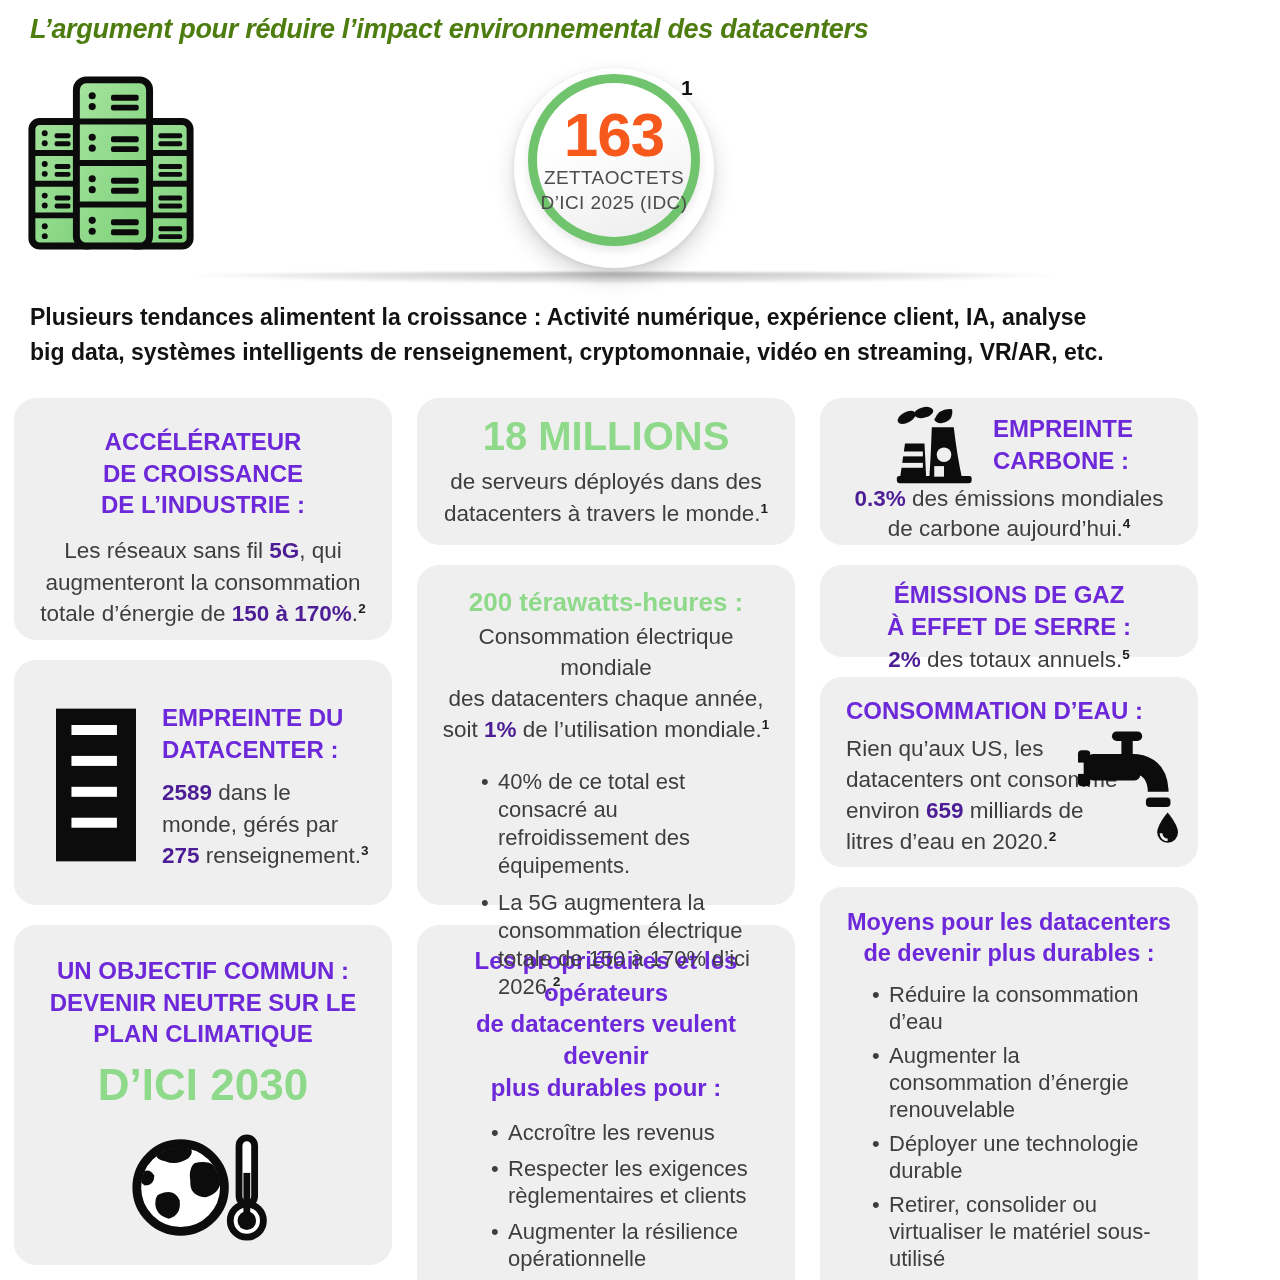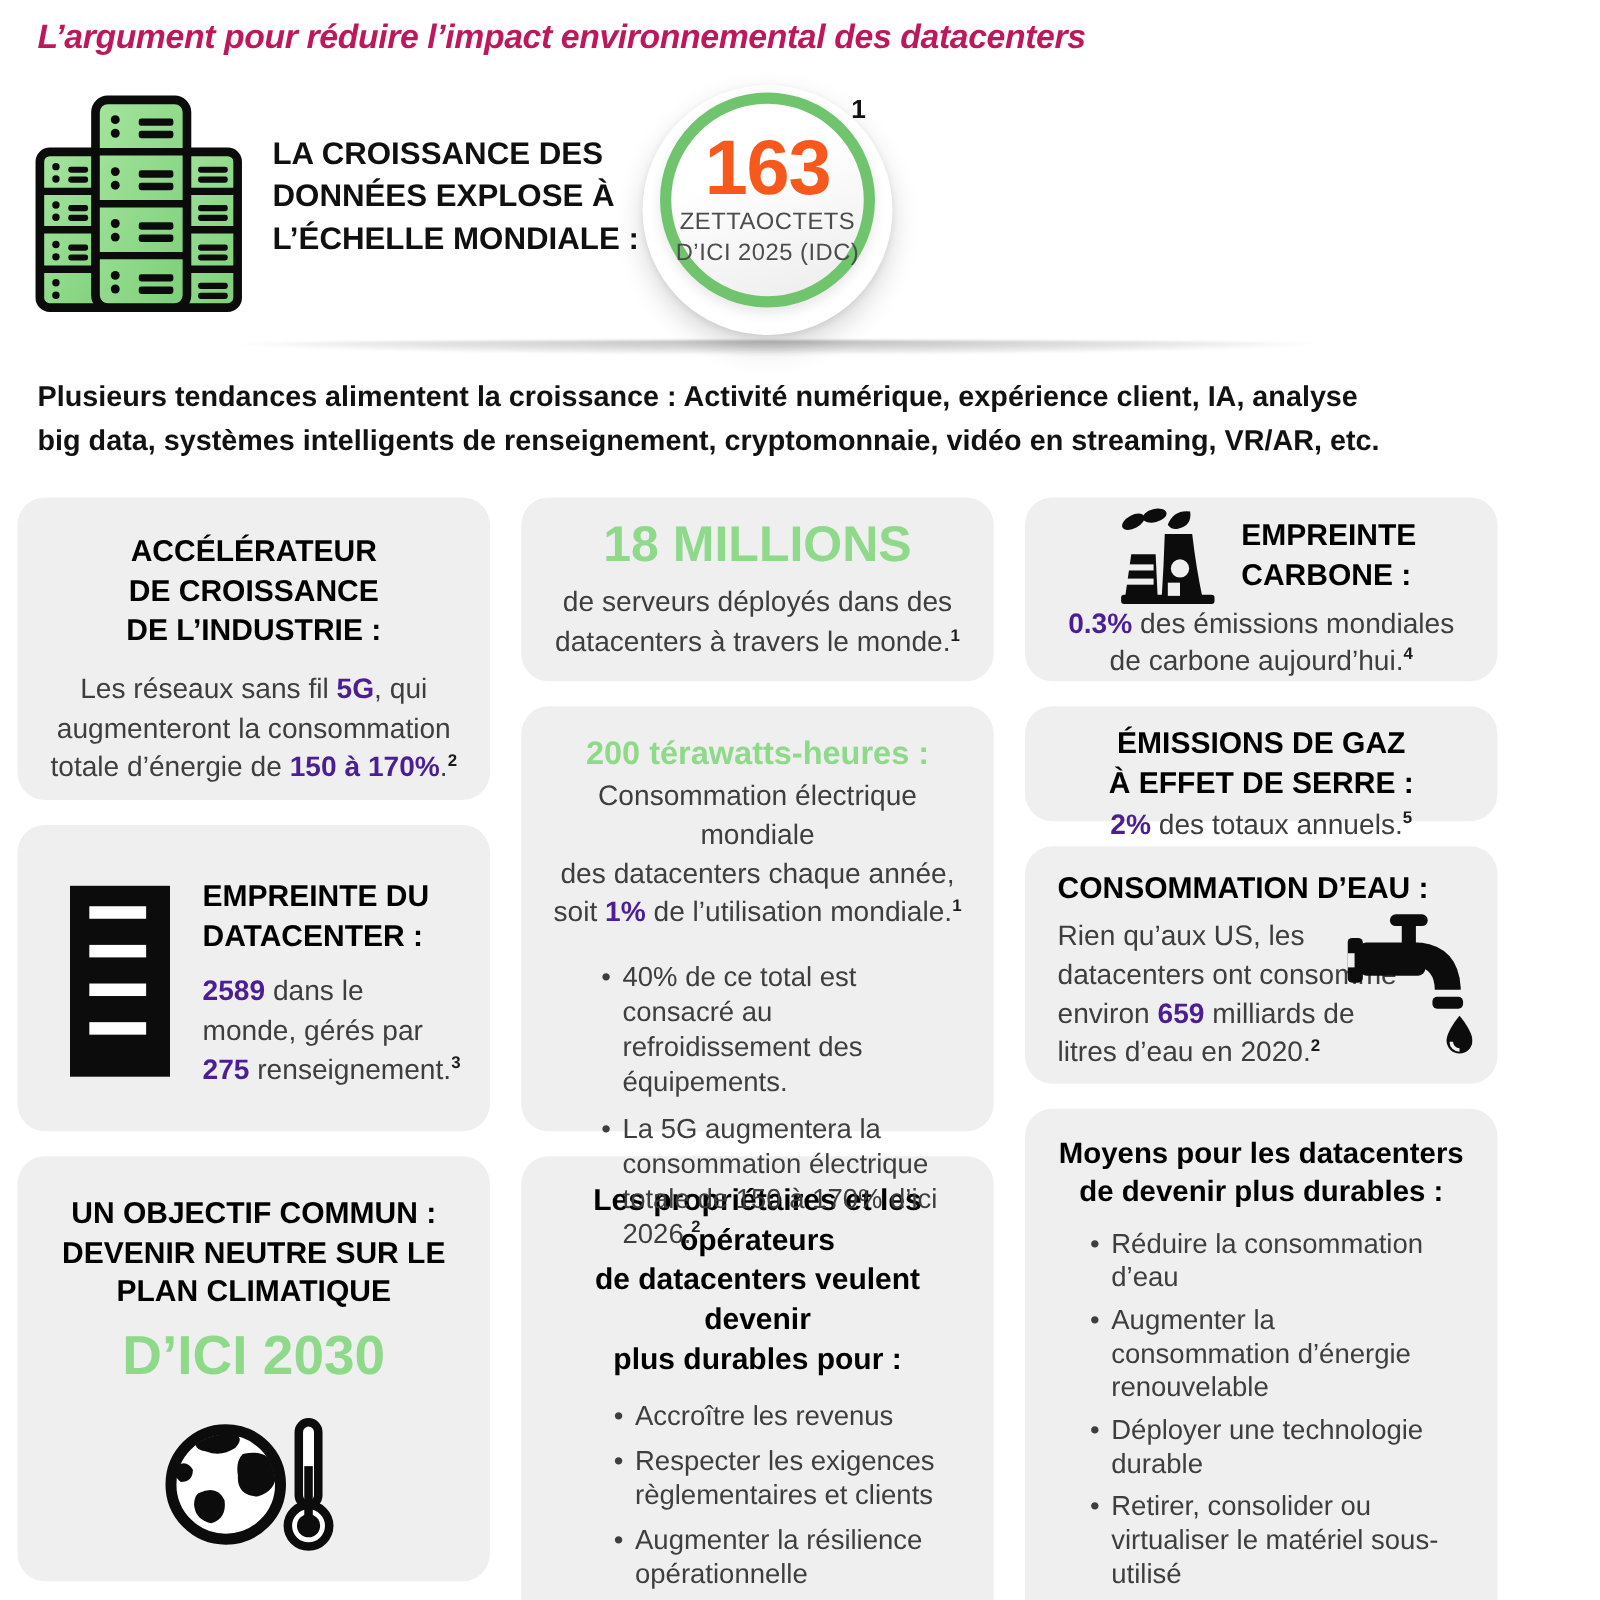--- a/index.html
+++ b/index.html
@@ -1,20 +1,20 @@
 <!DOCTYPE html>
 <html><head>
 <meta charset="utf-8">
 <style>
   html,body{margin:0;padding:0;background:#ffffff;}
   .page{position:relative;width:1280px;height:1280px;background:#fff;overflow:hidden;
         font-family:"Liberation Sans","DejaVu Sans",sans-serif;color:#161616;}
   
   .title{position:absolute;left:30px;top:14px;font-size:27px;font-weight:800;font-style:italic;
-         letter-spacing:-0.3px;color:#be185d;margin:0;}
+         letter-spacing:-0.3px;color:#4d7c0f;margin:0;}
   .hero-icon{position:absolute;left:22px;top:72px;width:178px;height:178px;}
   .hero-heading{position:absolute;left:218px;top:106px;font-size:25px;font-weight:800;
                 line-height:34px;white-space:pre-line;color:#101010;}
   .badge-wrap{position:absolute;left:512px;top:58px;width:216px;height:216px;}
   .badge-outer{position:absolute;left:2px;top:10px;width:200px;height:200px;border-radius:50%;
                background:#fff;box-shadow:0 10px 22px rgba(0,0,0,0.16),0 2px 6px rgba(0,0,0,0.08);}
   .badge-ring{position:absolute;left:16px;top:16px;width:154px;height:154px;border-radius:50%;
               border:9px solid #70C46D;background:linear-gradient(160deg,#ffffff 35%,#ececec);
               box-shadow:0 4px 10px rgba(0,0,0,0.10);
               display:flex;flex-direction:column;align-items:center;justify-content:center;}
@@ -25,21 +25,21 @@
            background:radial-gradient(ellipse 49% 95% at 50% 8%,rgba(30,30,30,0.30),rgba(30,30,30,0.10) 55%,rgba(0,0,0,0) 75%);
            filter:blur(1px);}
   .trends{position:absolute;left:30px;top:300px;width:1150px;font-size:23px;font-weight:700;
           line-height:35px;white-space:pre-line;color:#121212;margin:0;}
   
   .grid{position:absolute;left:14px;top:398px;display:flex;gap:25px;}
   .col{display:flex;flex-direction:column;gap:20px;width:378px;height:867px;}
   .card{background:#EFEFEF;border-radius:22px;box-sizing:border-box;padding:22px 20px;}
   .grow{flex:1 1 auto;}
   .center{text-align:center;}
-  .card-h{font-size:24px;font-weight:800;color:#000000;line-height:1.32;white-space:pre-line;margin:0;}
+  .card-h{font-size:24px;font-weight:800;color:#6d28d9;line-height:1.32;white-space:pre-line;margin:0;}
   .card-h.mixedcase{font-size:24px;}
   .card-body{font-size:22.5px;color:#3E3E3E;line-height:1.4;white-space:pre-line;margin:0;}
   .green{color:#4c1d95;font-weight:700;}
   .green-h{color:#8FD98A;}
   .sup{vertical-align:super;font-size:60%;font-weight:700;color:#1c1c1c;line-height:0;}
   .bullets{list-style:none;margin:16px;padding:0;font-size:22px;color:#3E3E3E;line-height:27px;text-align:left;}
   .bullets li{position:relative;padding-left:19px;margin-bottom:9px;}
   .bullets li::before{content:"\2022";position:absolute;left:2px;color:#3E3E3E;}
   
   .c-accel{height:242px;padding-top:28px;}
@@ -143,23 +143,20 @@
         <circle cx="71" cy="119" r="3.6"></circle>
         <rect x="90" y="107" width="28" height="6" rx="2"></rect>
         <rect x="90" y="117" width="28" height="6" rx="2"></rect>
       <circle cx="71" cy="150" r="3.6"></circle>
         <circle cx="71" cy="161" r="3.6"></circle>
         <rect x="90" y="149" width="28" height="6" rx="2"></rect>
         <rect x="90" y="159" width="28" height="6" rx="2"></rect>
     </g>
   </svg>
 
-  <div class="hero-heading">LA CROISSANCE DES
-DONNÉES EXPLOSE À
-L’ÉCHELLE MONDIALE :</div>
 
   <div class="badge-wrap">
     <div class="badge-outer"></div>
     <div class="badge-ring">
       <div class="badge-number">163</div>
       <div class="badge-line">ZETTAOCTETS</div>
       <div class="badge-line">D’ICI 2025 (IDC)</div>
     </div>
     <div class="badge-footnote">1</div>
   </div>

